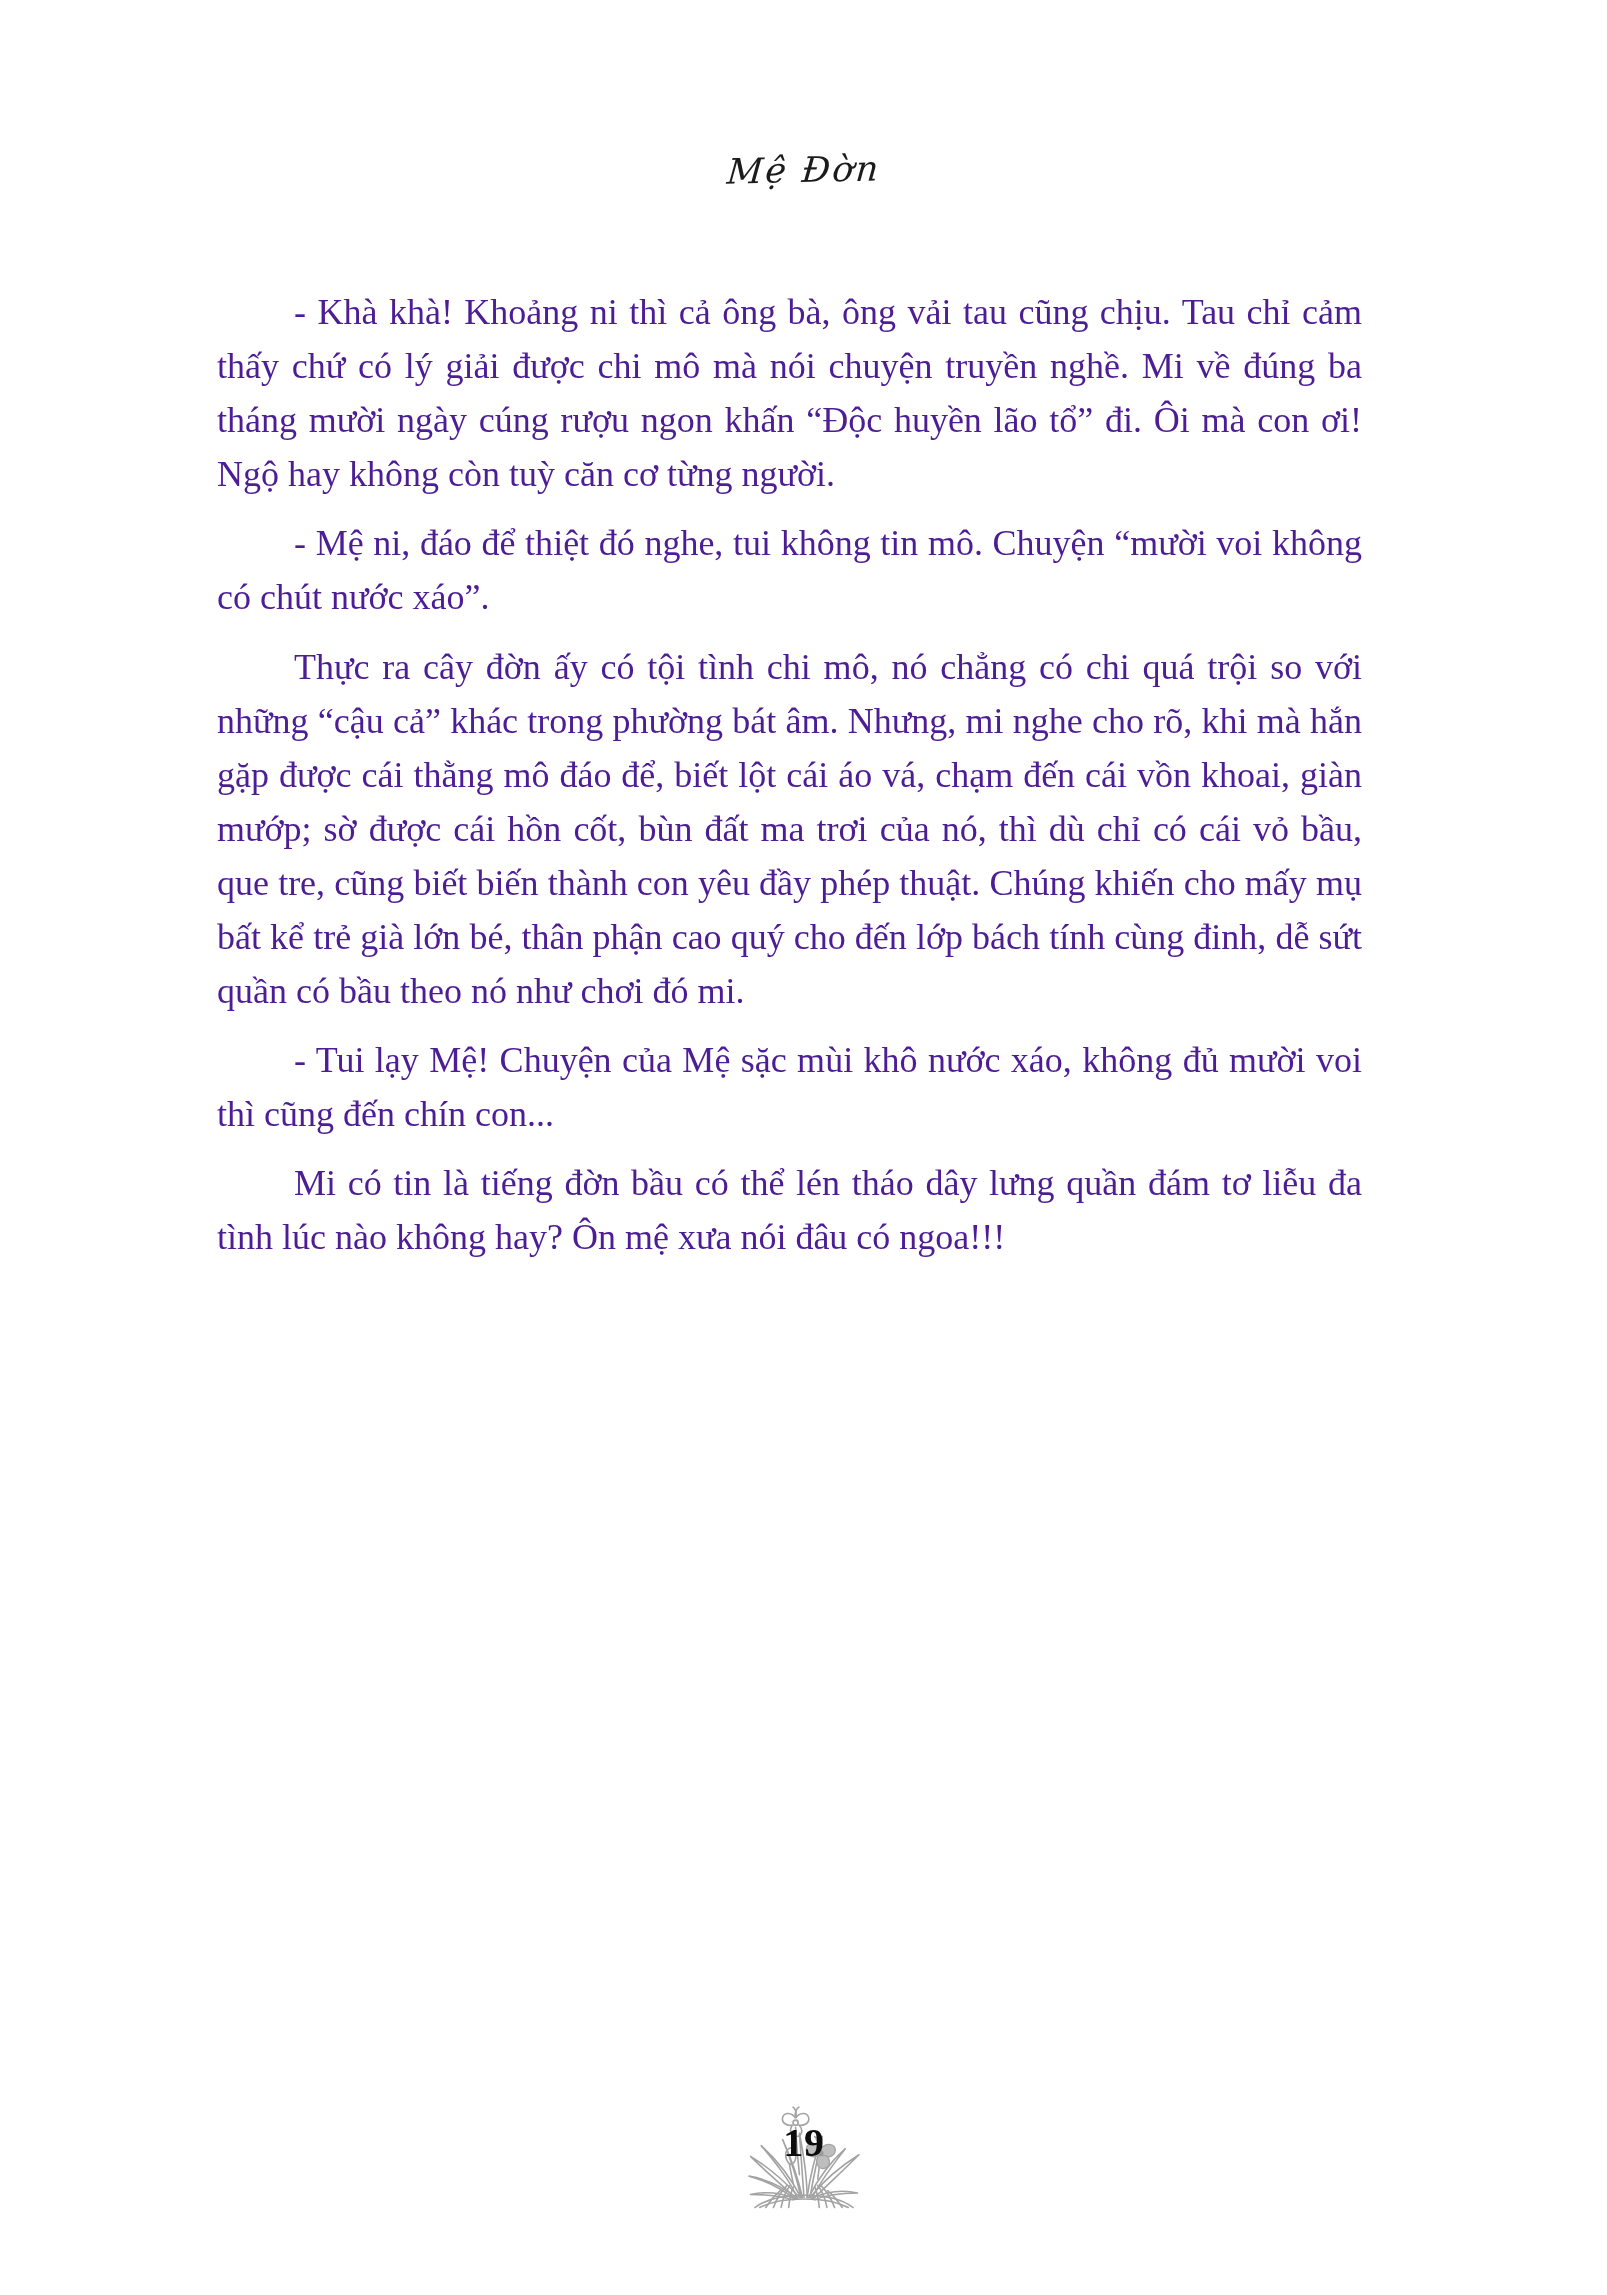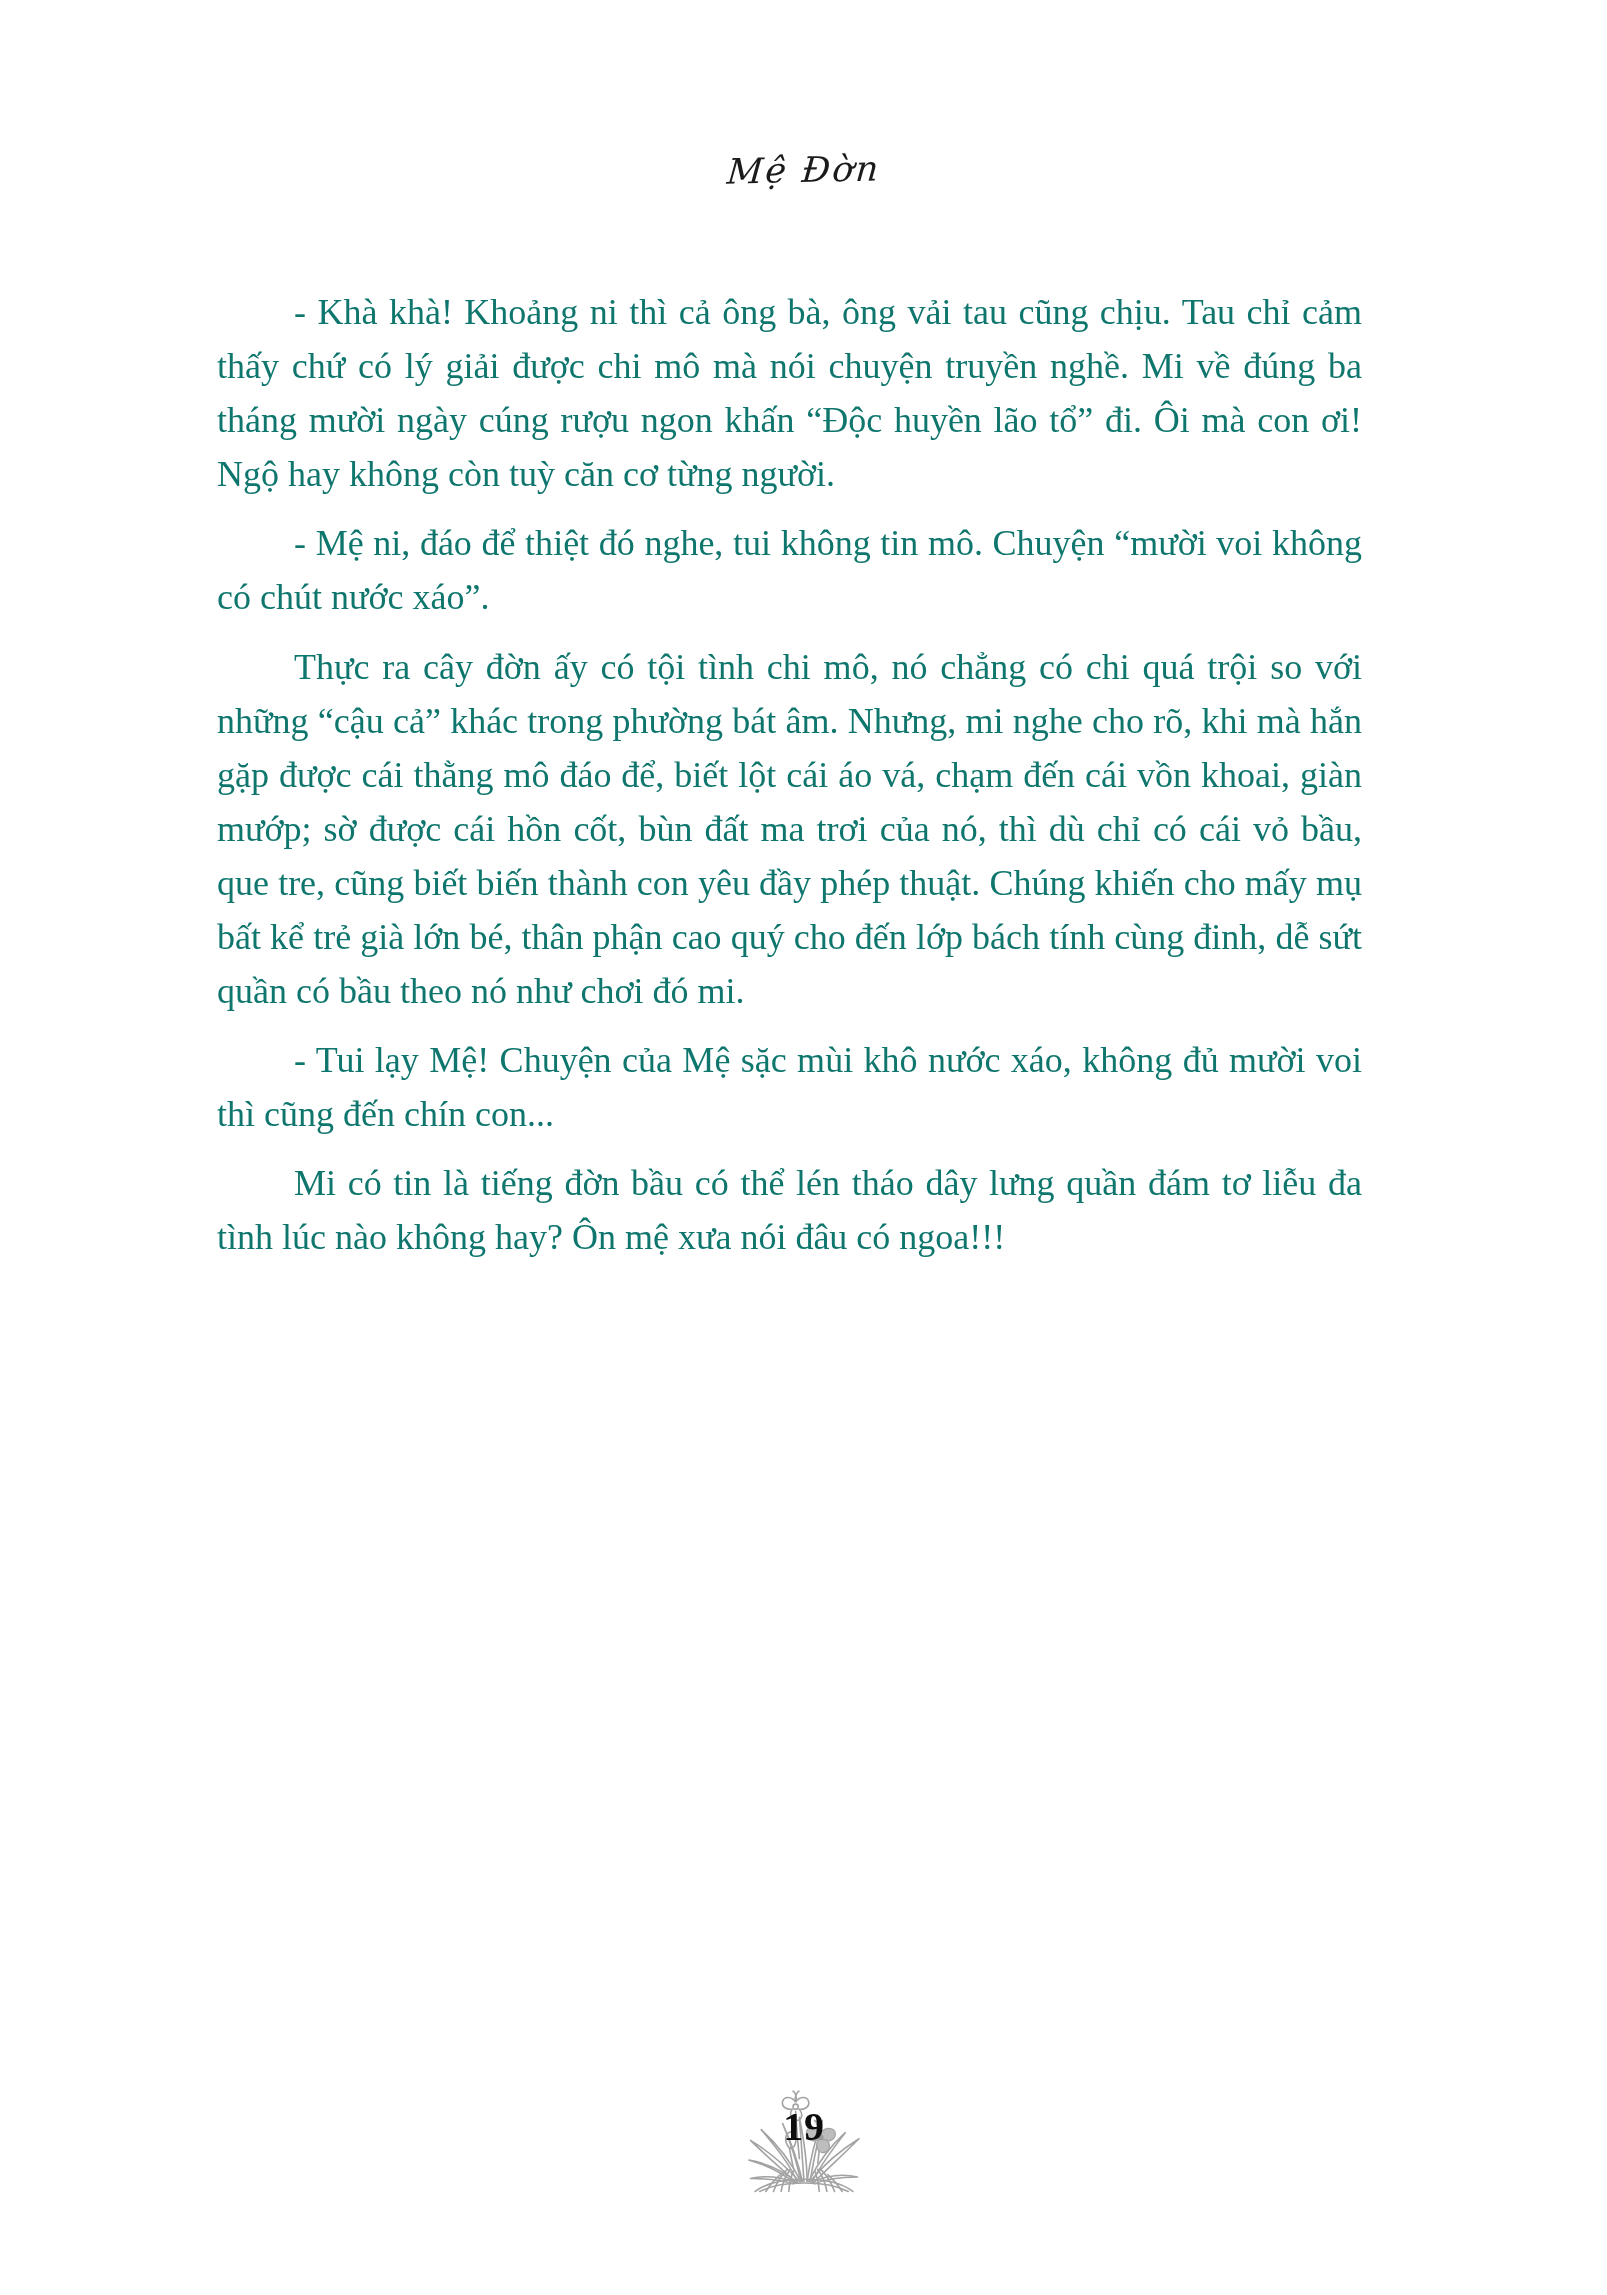--- a/index.html
+++ b/index.html
@@ -37,21 +37,21 @@
 
   
   .textblock {
     position: absolute;
     top: 285px;
     left: 217px;
     width: 1145px;
     font-family: "Liberation Serif", "DejaVu Serif", serif;
     font-size: 36px;
     line-height: 54px;
-    color: #0f766e;
+    color: #4c1d95;
     text-align: justify;
     text-justify: inter-word;
     -webkit-font-smoothing: antialiased;
   }
 
   .textblock p {
     margin: 0 0 15.3px 0;
     text-indent: 77px;
     white-space: pre-wrap;
   }
@@ -61,21 +61,21 @@
   }
 
   
   .folio {
     position: absolute;
     left: 0;
     top: 2067px;
     width: 1608px;
     height: 184px;
     display: flex;
-    align-items: flex-start;
+    align-items: flex-end;
     justify-content: center;
   }
 
   .folio-inner {
     position: relative;
     width: 168px;
     height: 168px;
   }
 
   .folio-ornament {

